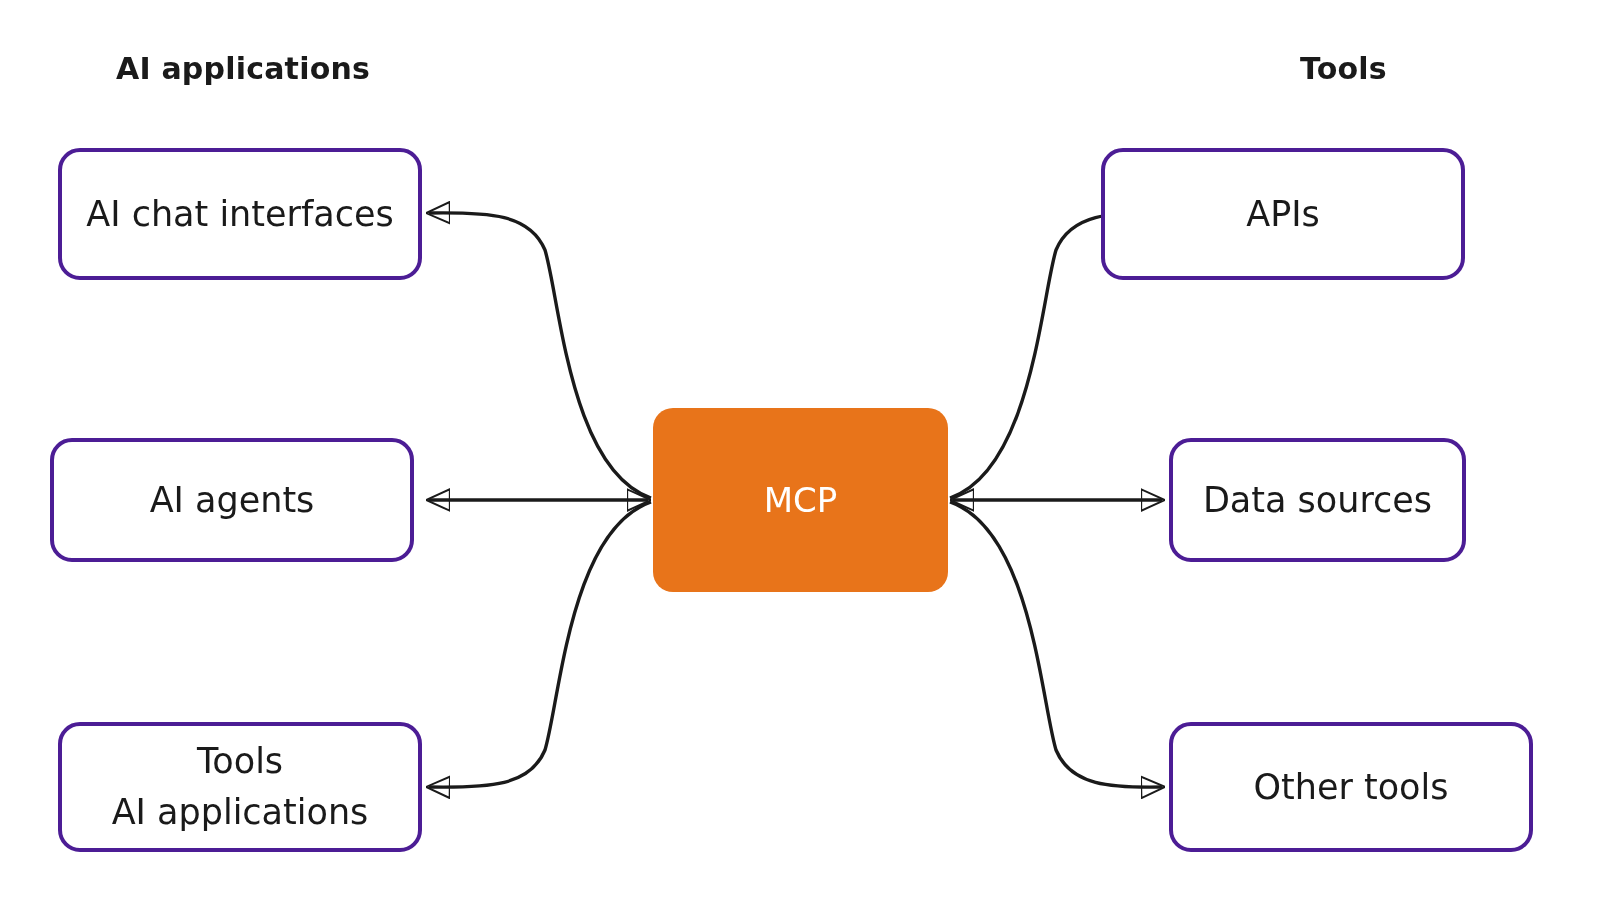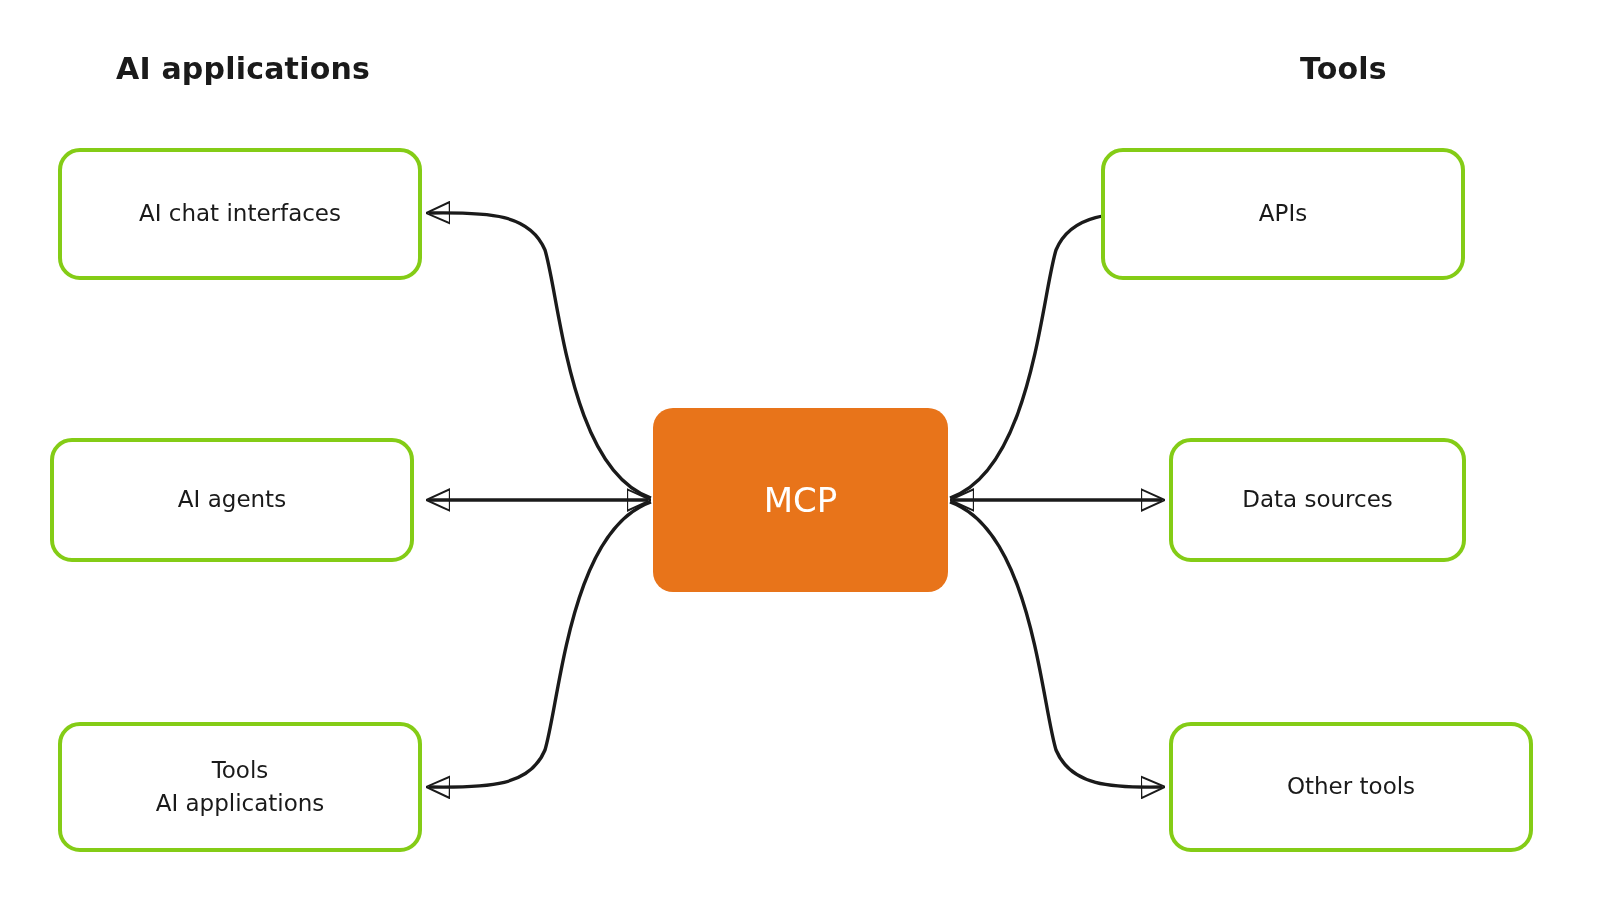--- a/index.html
+++ b/index.html
@@ -24,29 +24,29 @@
     letter-spacing: 0.2px;
     white-space: nowrap;
     line-height: 1;
   }
   #header-left  { left: 116px;  top: 54px; }
   #header-right { left: 1300px; top: 54px; }
 
   .node {
     position: absolute;
     box-sizing: border-box;
-    border: 4px solid #84cc16;
+    border: 4px solid #4c1d95;
     border-radius: 22px;
     background: #ffffff;
     display: flex;
     align-items: center;
     justify-content: center;
     text-align: center;
     color: #1a1a1a;
-    font-size: 23px;
+    font-size: 35px;
     line-height: 1.45;
     z-index: 3;
   }
   .node .label { padding: 0 10px; white-space: pre-line; }
 
   
   #node-chat     { left: 58px;  top: 148px; width: 364px; height: 132px; }
   #node-agents   { left: 50px;  top: 438px; width: 364px; height: 124px; }
   #node-other-ai { left: 58px;  top: 722px; width: 364px; height: 130px; }
 

